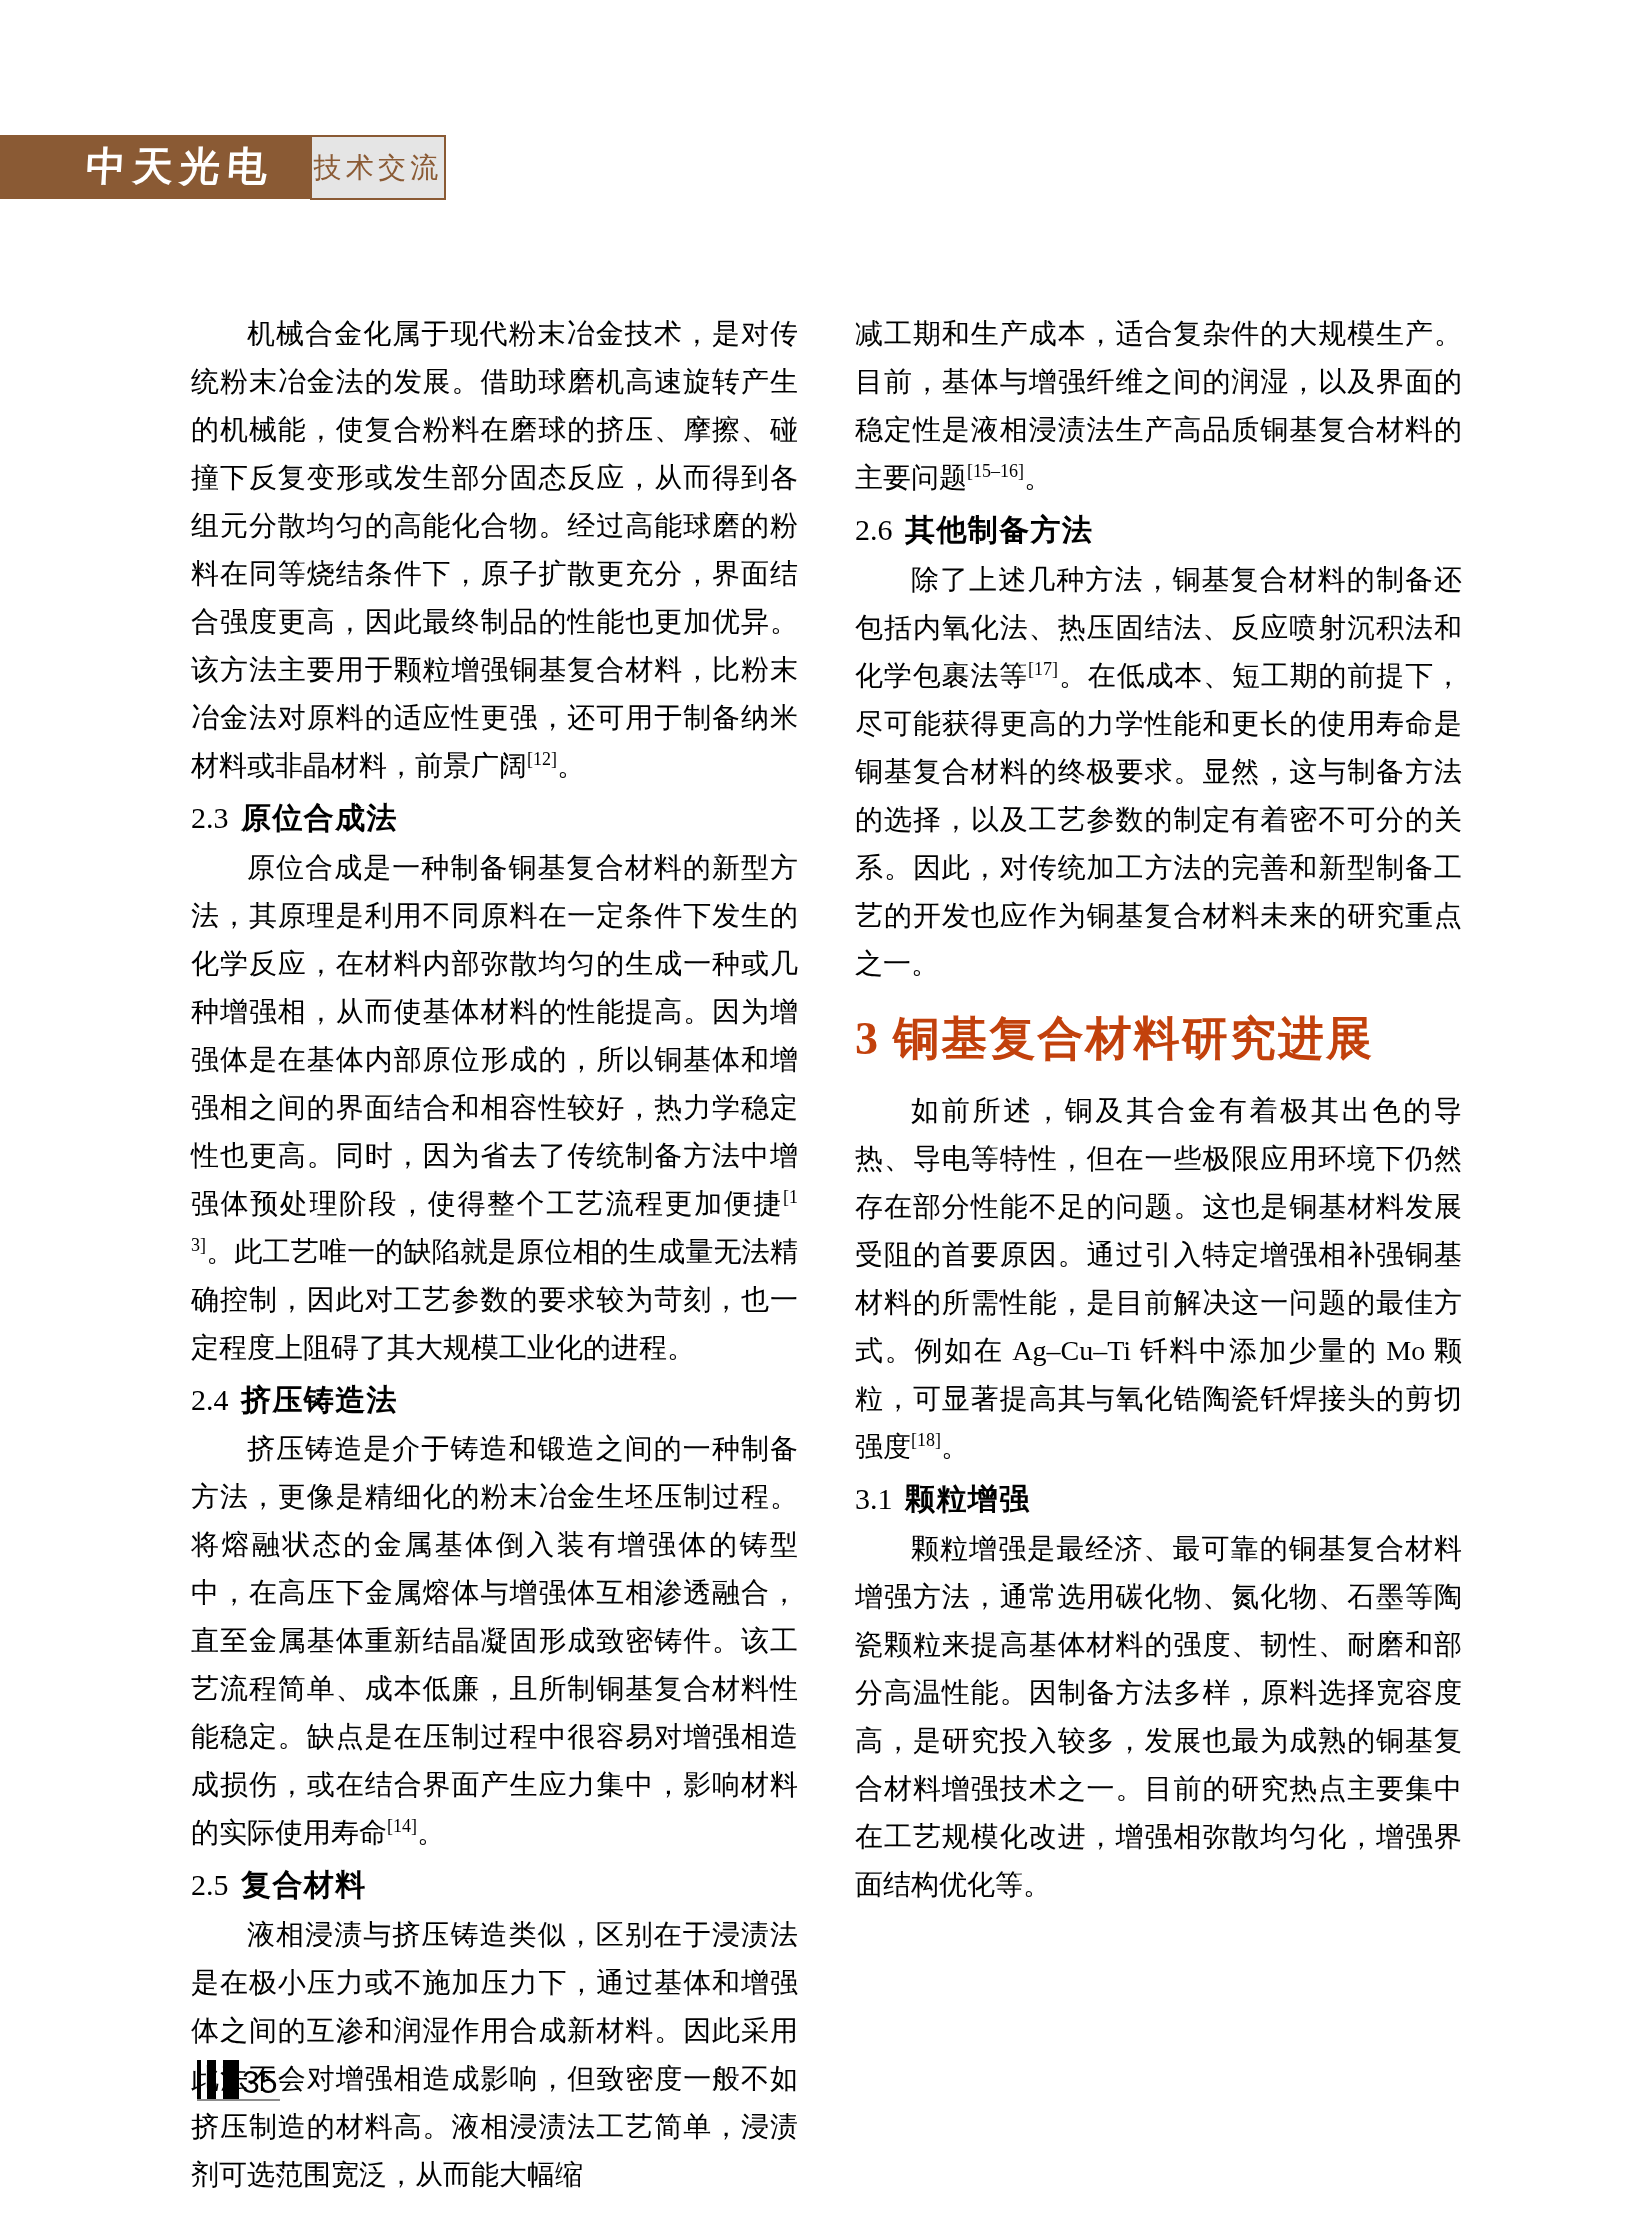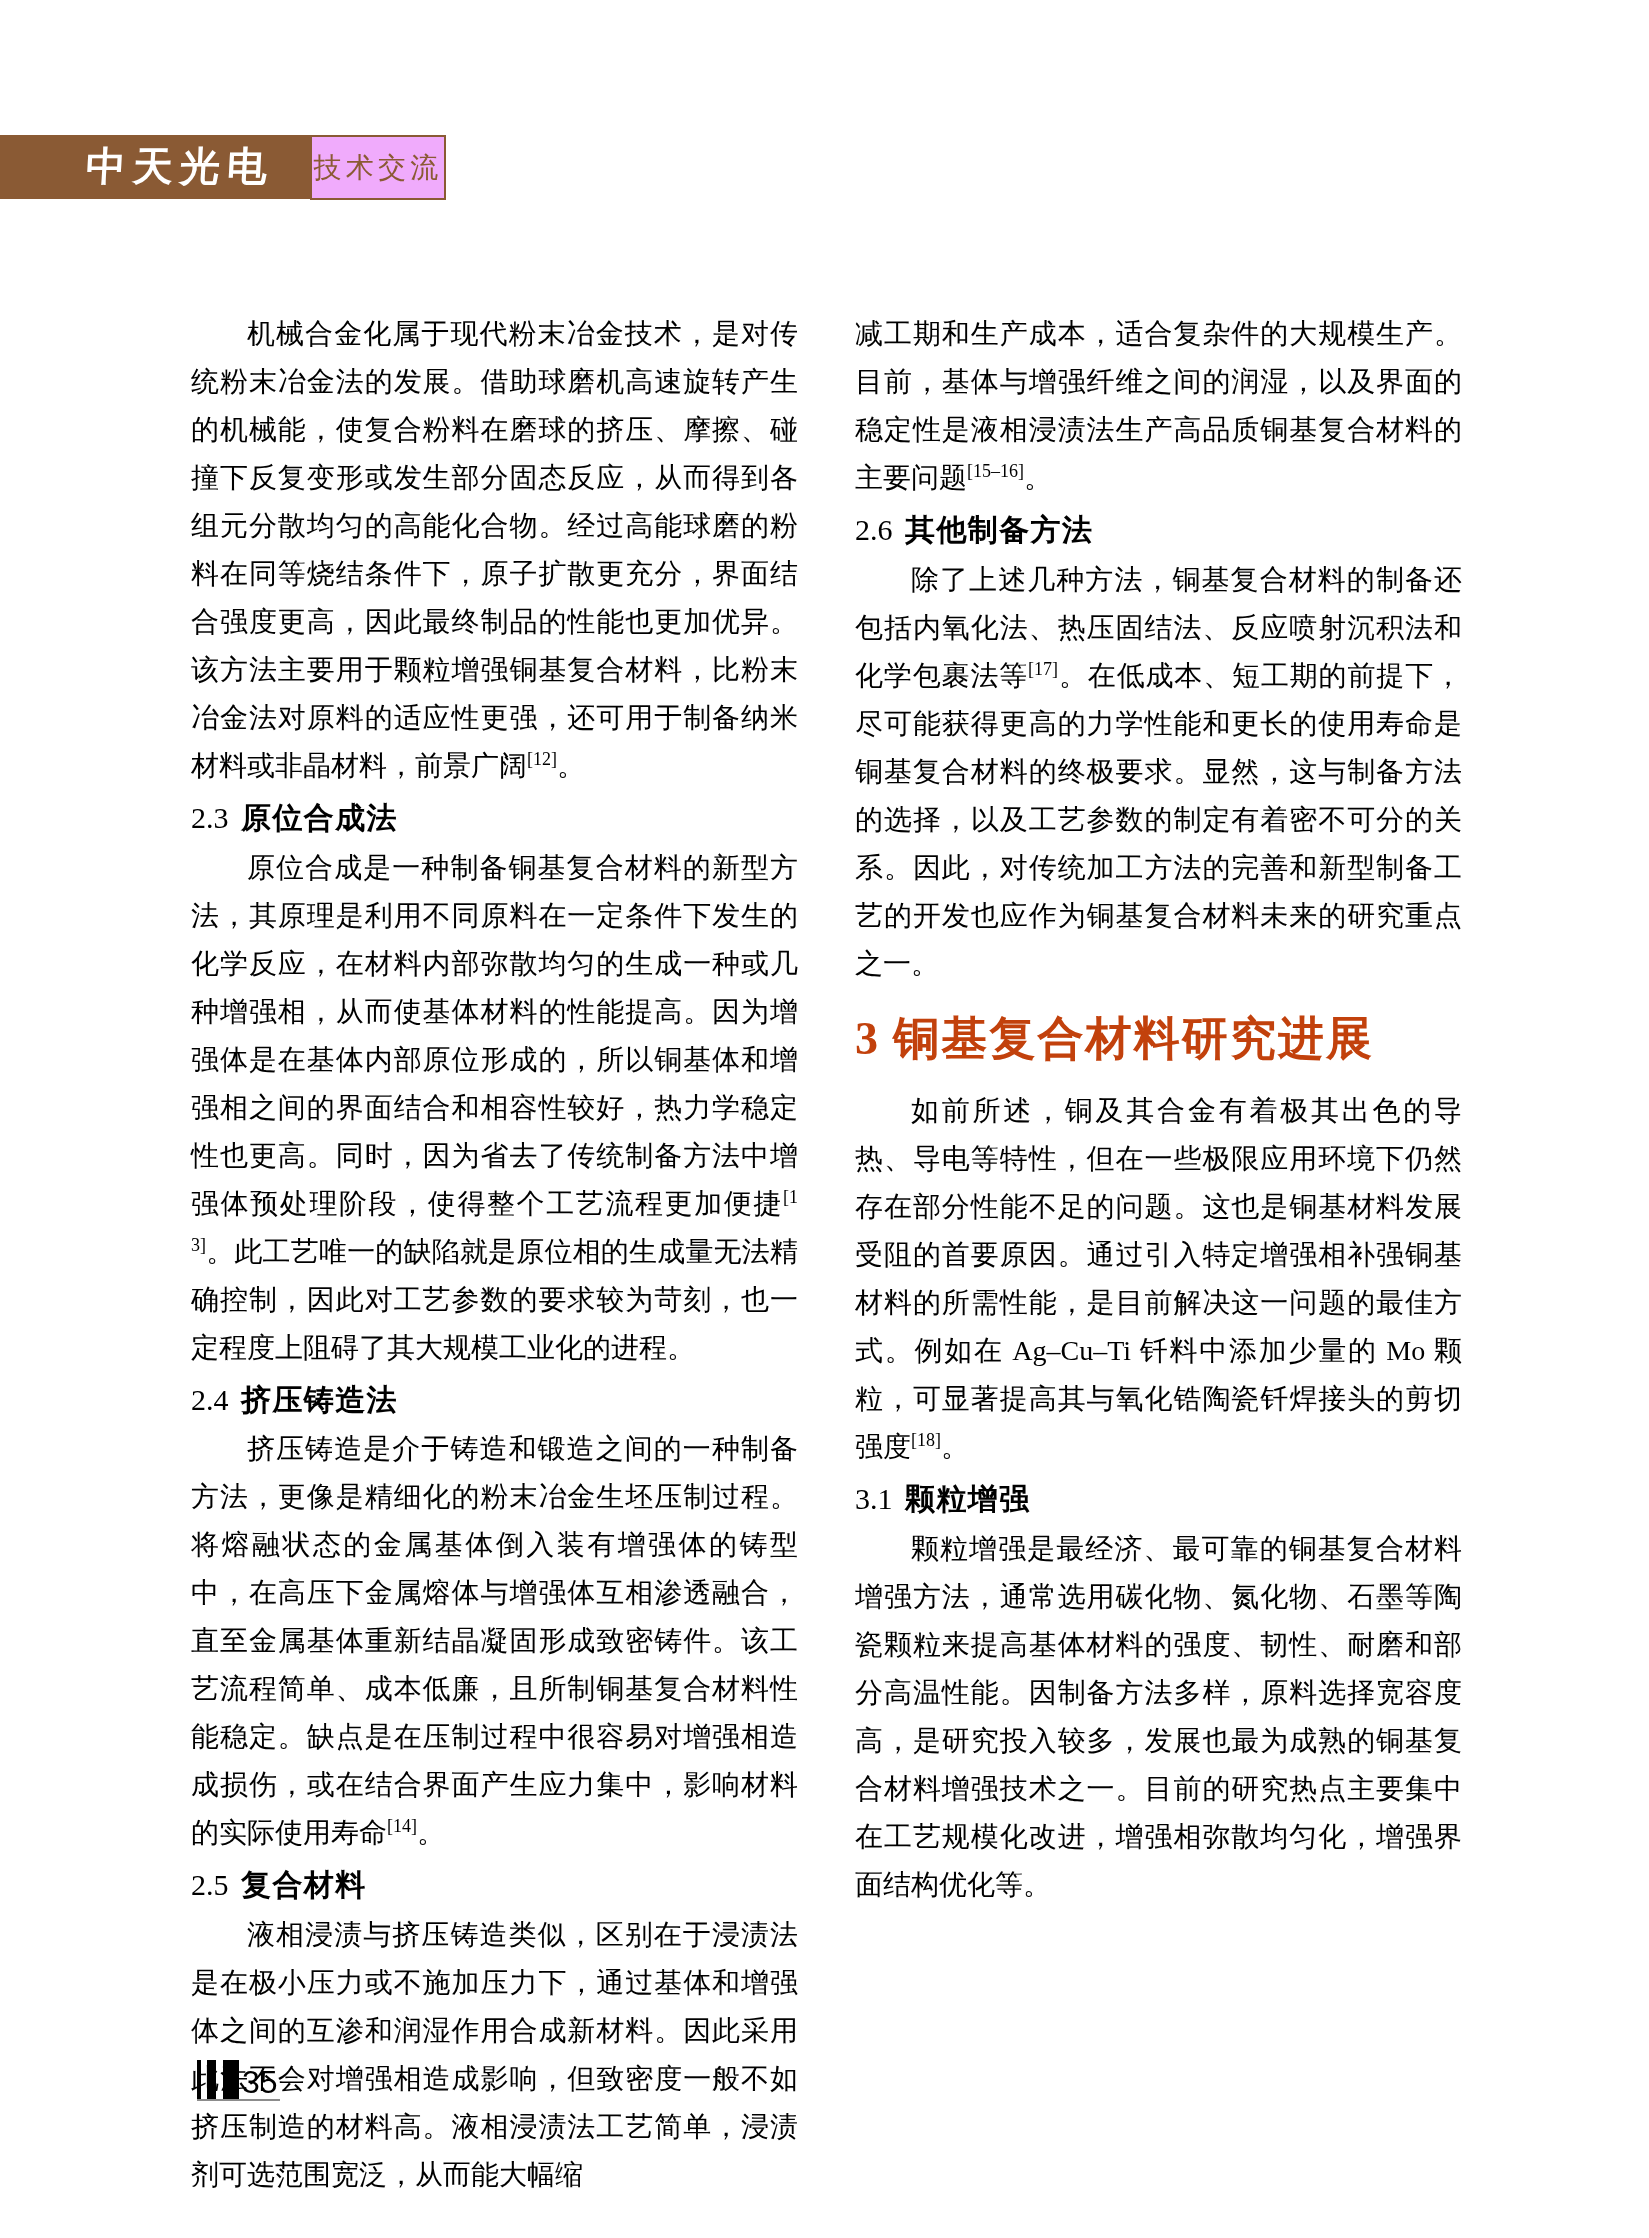--- a/index.html
+++ b/index.html
@@ -20,21 +20,21 @@
     box-sizing:border-box;padding-right:36px;
   }
   .logo{
     color:#ffffff;font-size:40px;font-weight:700;
     letter-spacing:7px;transform:skewX(-3deg);
     white-space:nowrap;line-height:1;
   }
   .header-tab{
     position:absolute;left:310px;top:135px;
     width:136px;height:65px;
-    background:#f0abfc;border:2.8px solid #8a5a34;
+    background:#e5e5e5;border:2.8px solid #8a5a34;
     box-sizing:border-box;
     display:flex;align-items:center;justify-content:center;
   }
   .header-tab span{
     color:#8a5a34;font-size:28px;letter-spacing:4.2px;
     font-family:"Liberation Sans", sans-serif;
     white-space:nowrap;line-height:1;
   }
   
   .content{

